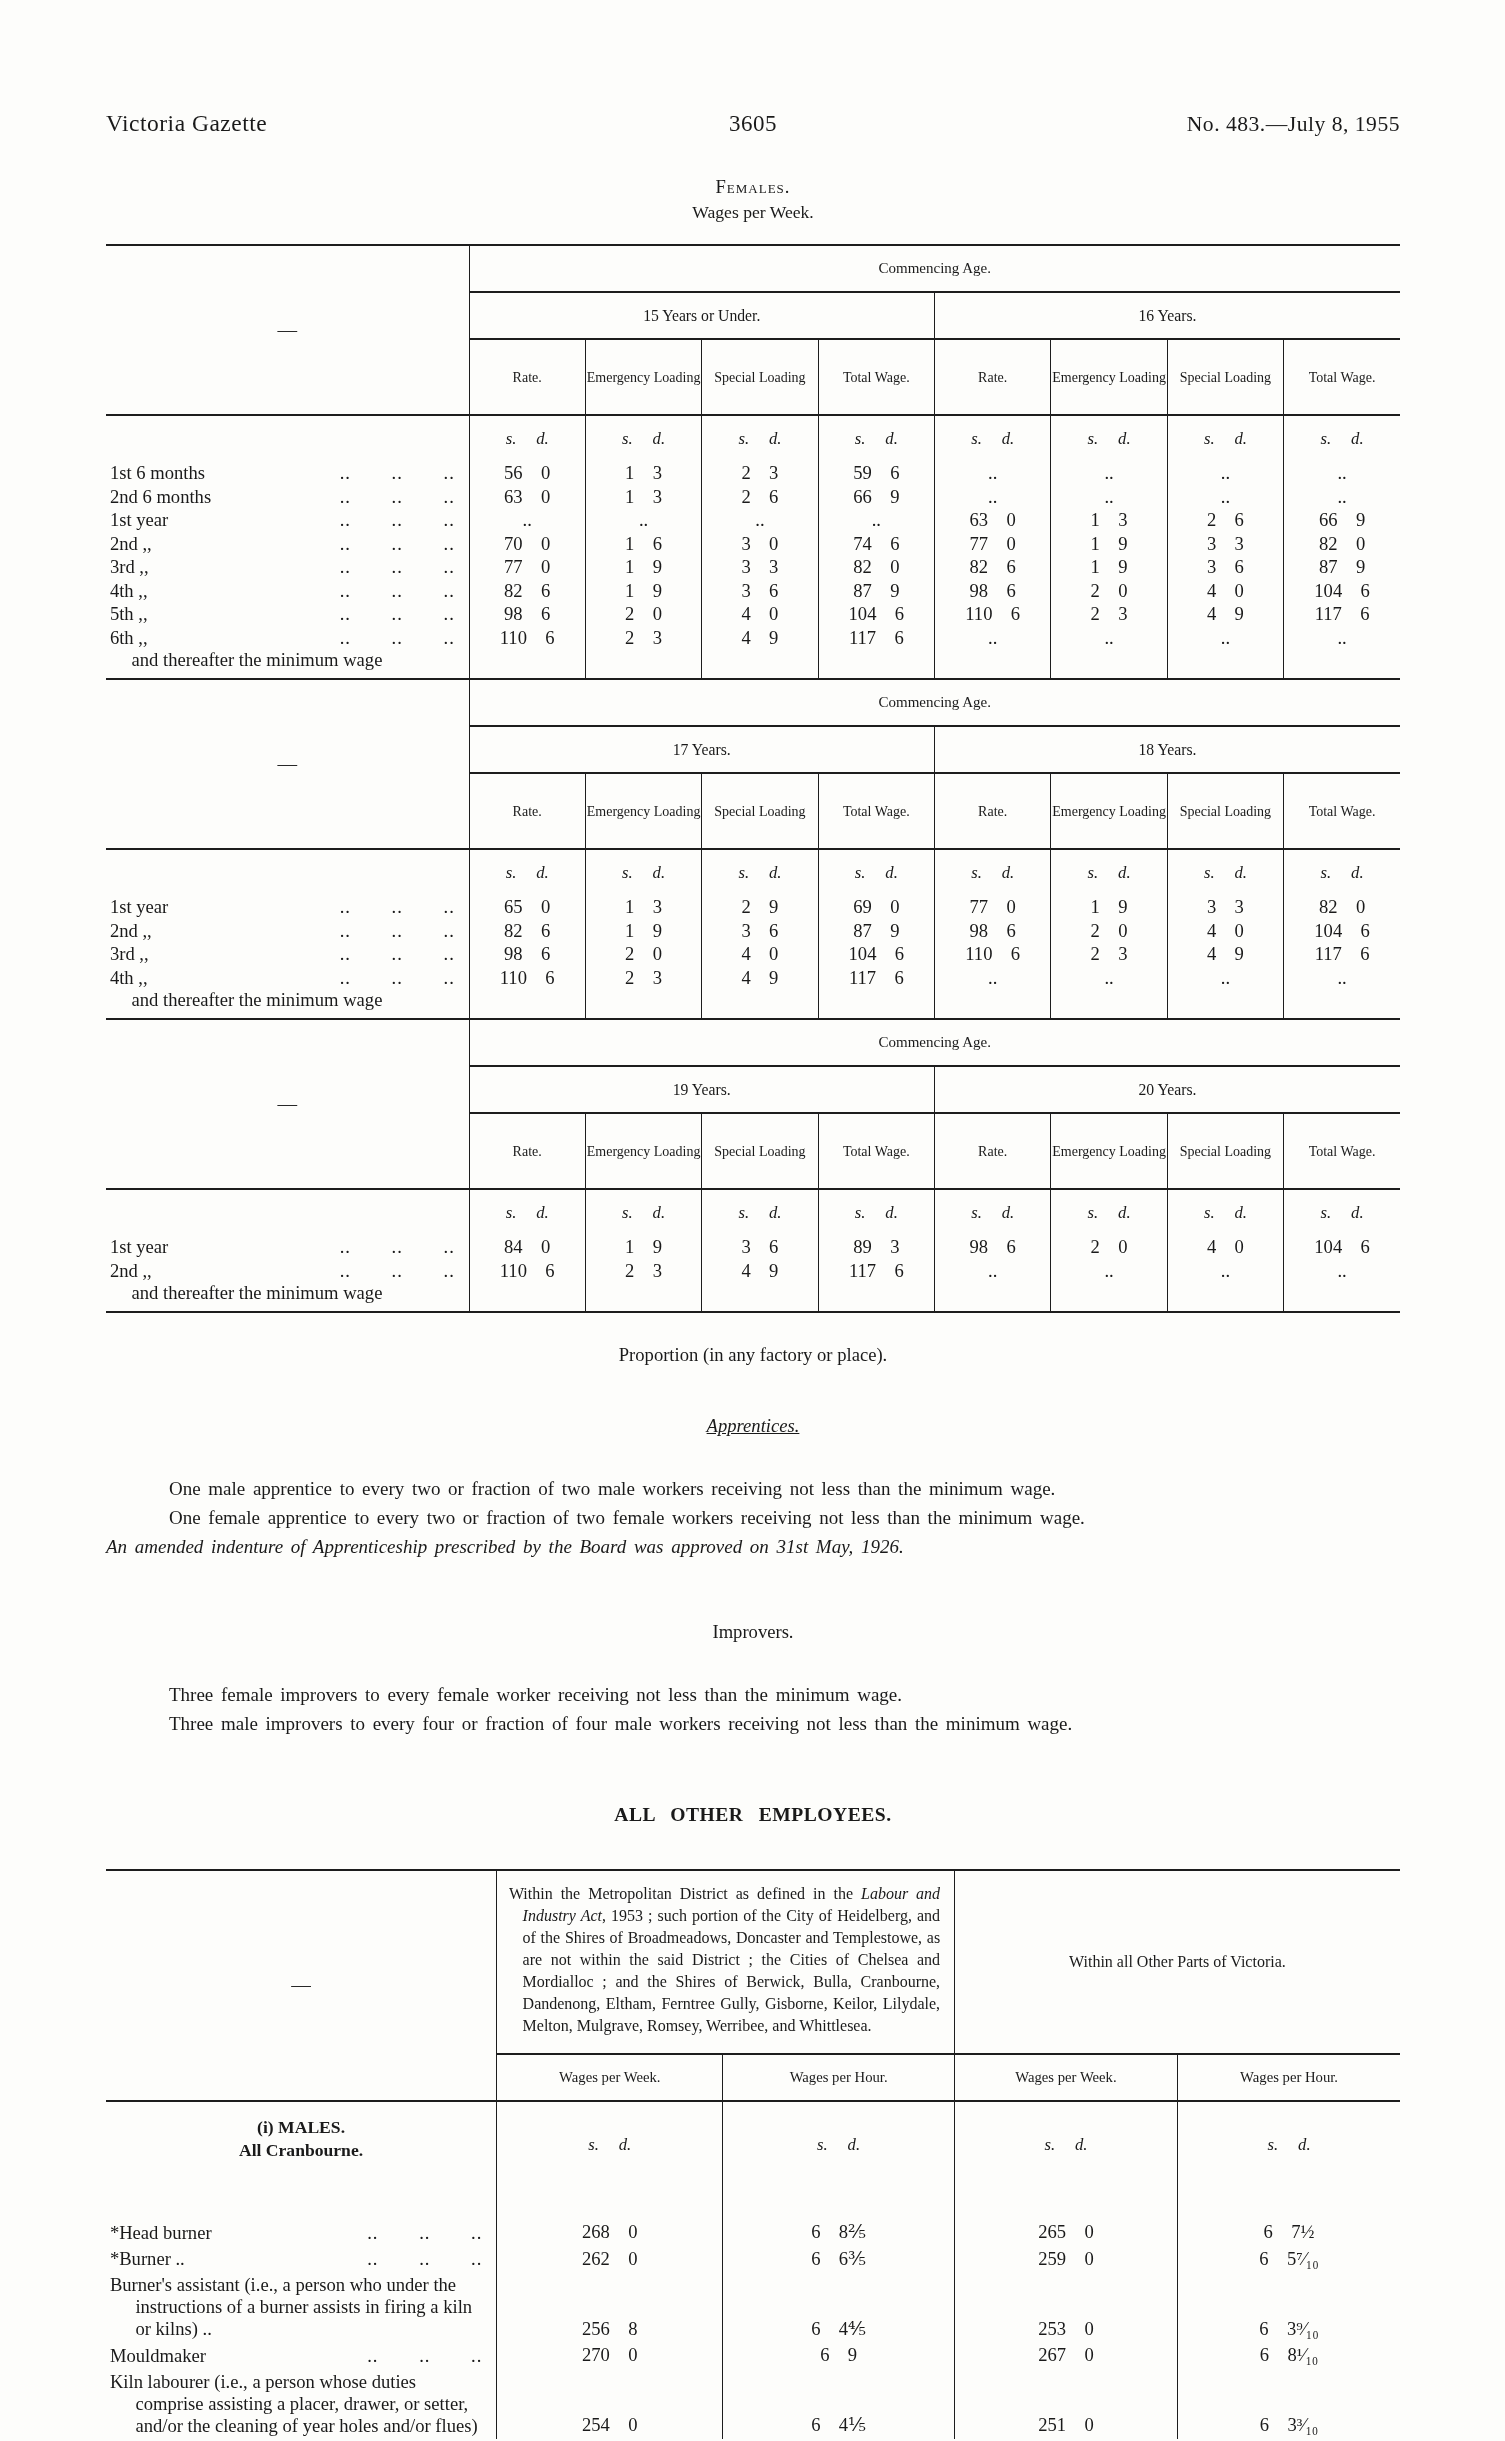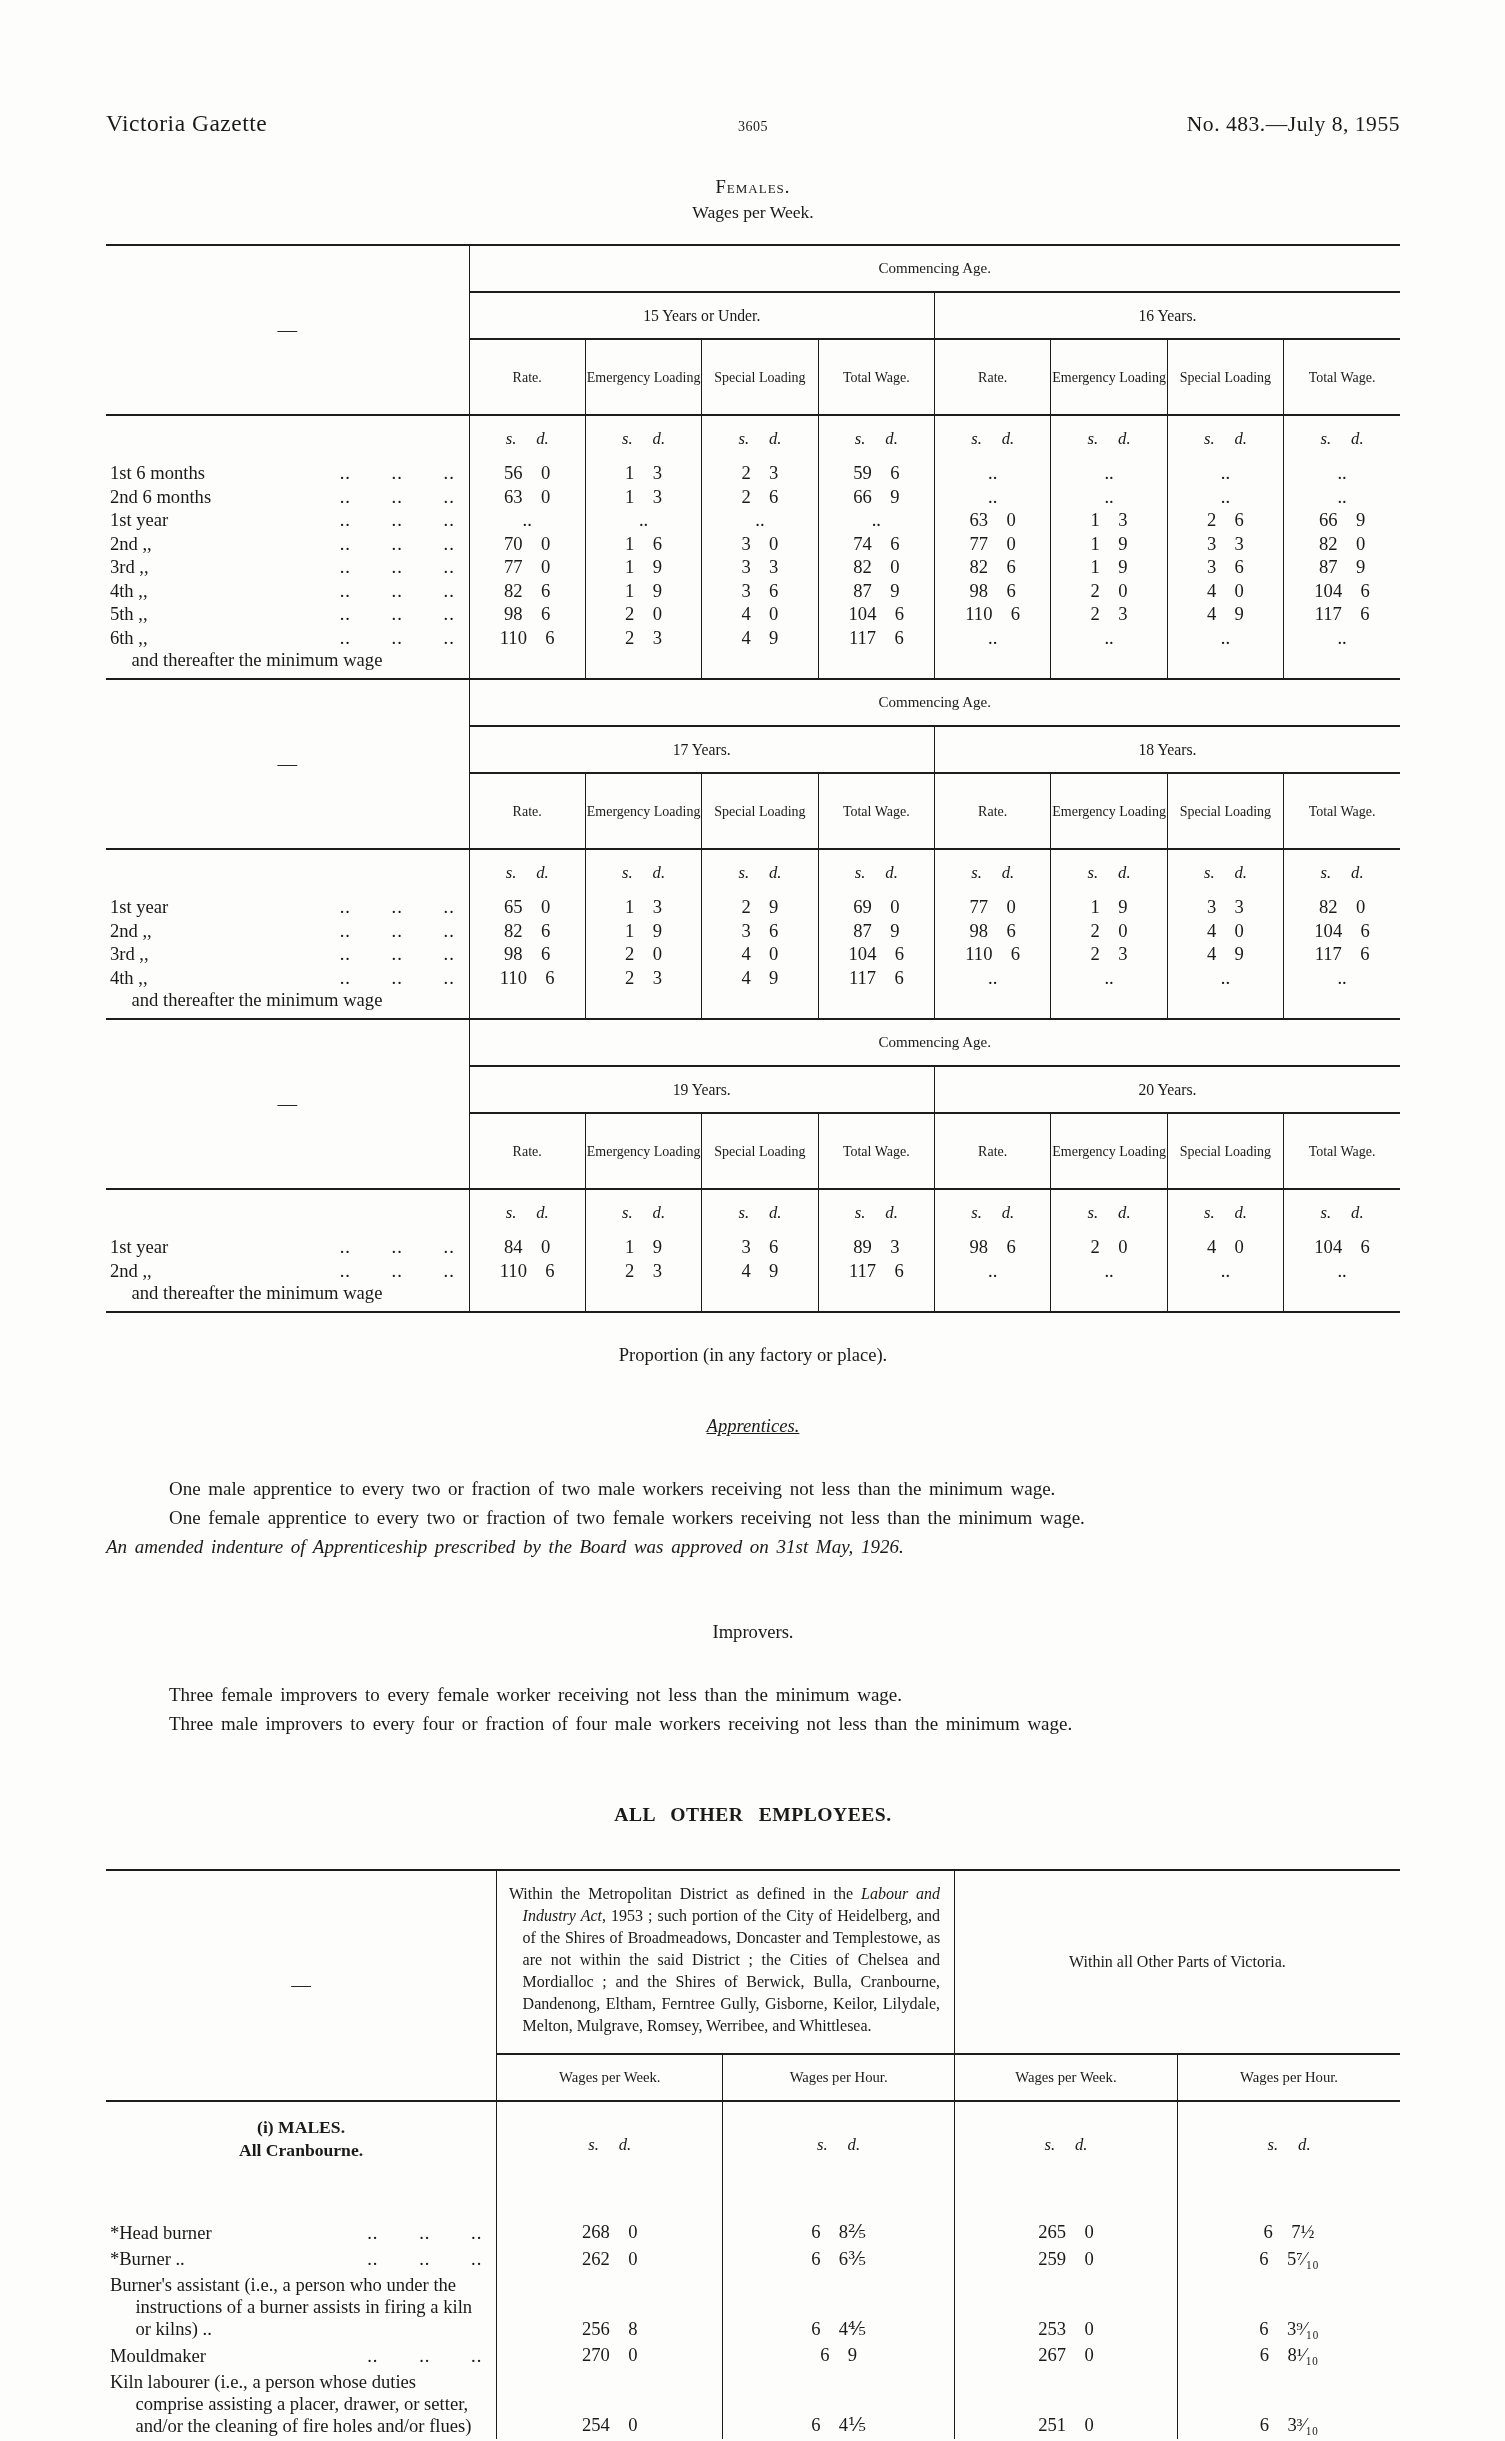--- a/index.html
+++ b/index.html
@@ -6,21 +6,21 @@
   body{
     width:1506px;height:2442px;background:#fdfdfb;color:#1a1a1a;
     font-family:"Liberation Serif","DejaVu Serif",serif;
     -webkit-font-smoothing:antialiased;overflow:hidden;
   }
   .page{position:relative;width:1294px;margin:0 auto;padding:0 0;}
   
   .masthead{display:grid;grid-template-columns:1fr auto 1fr;align-items:baseline;
     margin-top:110px;font-size:23.5px;letter-spacing:0.5px;}
   .masthead .left{justify-self:start;}
-  .masthead .center{justify-self:center;font-size:14px;}
+  .masthead .center{justify-self:center;font-size:23px;}
   .masthead .right{justify-self:end;font-size:21.6px;}
   
   .females-title{margin-top:39px;text-align:center;font-variant:small-caps;
     font-size:18.6px;letter-spacing:1px;}
   .females-sub{margin-top:3.9px;text-align:center;font-size:17.6px;}
   
   table{border-collapse:collapse;width:1294px;table-layout:fixed;}
   th,td{padding:0;font-weight:normal;vertical-align:middle;}
   .age-table{border-bottom:2.9px solid #1d1d1d;margin-top:21.6px;}
   .age-table.first{border-top:2.9px solid #1d1d1d;}
@@ -602,21 +602,21 @@
           </td>
           <td class="val">270 0</td>
           <td class="val">6 9</td>
           <td class="val">267 0</td>
           <td class="val">6 8¹⁄₁₀</td>
         </tr>
 
         <tr>
           <td class="stub">
             <span class="stubflex">
-              <span class="lbl">Kiln labourer (i.e., a person whose duties comprise assisting a placer, drawer, or setter, and/or the cleaning of fire holes and/or flues)</span>
+              <span class="lbl">Kiln labourer (i.e., a person whose duties comprise assisting a placer, drawer, or setter, and/or the cleaning of year holes and/or flues)</span>
               <span class="dots"></span>
             </span>
           </td>
           <td class="val">254 0</td>
           <td class="val">6 4⅕</td>
           <td class="val">251 0</td>
           <td class="val">6 3³⁄₁₀</td>
         </tr>
       </tbody>
   </table>

